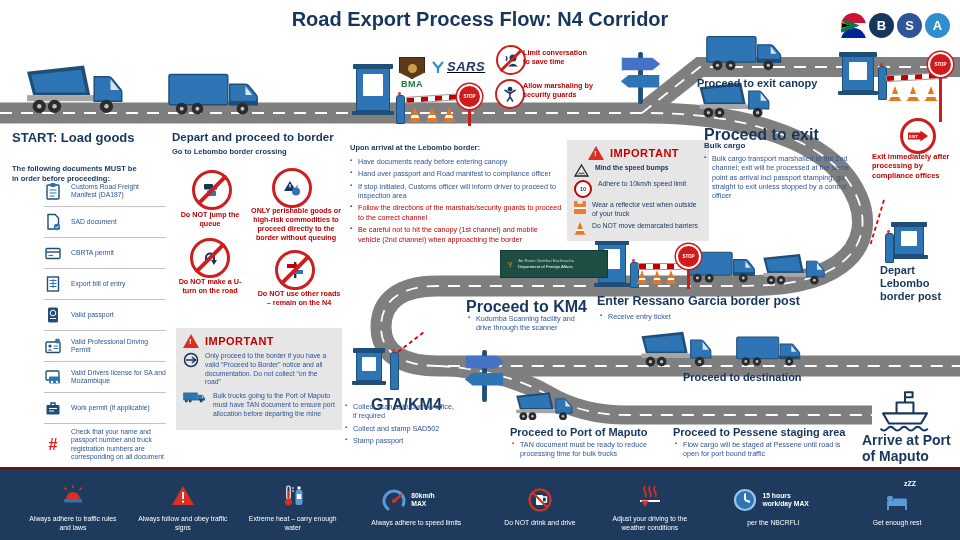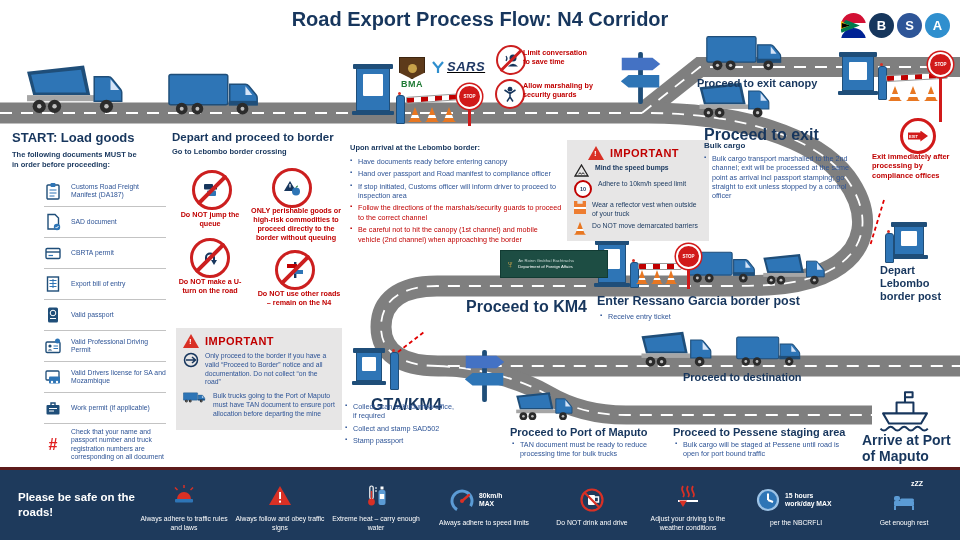--- a/index.html
+++ b/index.html
@@ -302,21 +302,21 @@
 
   <div class="greensign" style="left:500px;top:250px;width:96px;height:20px;">
     <span class="harp">♆</span>
     <div class="gl">
       <div>An Roinn Gnóthaí Eachtracha</div>
       <div>Department of Foreign Affairs</div>
     </div>
   </div>
 
   <div class="abs sec-h" style="left:12px;top:131px;font-size:13px;">START: Load goods</div>
-  <div class="abs sec-sub" style="left:12px;top:150px;width:128px;">The following documents MUST be in order before proceeding:</div>
+  <div class="abs sec-sub" style="left:12px;top:164px;width:128px;">The following documents MUST be in order before proceeding:</div>
   <div class="abs doc-list">
     <div class="doc-row">
       <span class="doc-ic">
         <svg width="18" height="18">
             <rect x="3" y="3" width="12" height="14" rx="1" fill="none" stroke="#1f4e79" stroke-width="1.4"></rect>
             <rect x="6.5" y="1" width="5" height="4" rx="1" fill="#2e75b6"></rect>
             <g stroke="#2e75b6" stroke-width="1">
               <line x1="5.5" y1="8" x2="12.5" y2="8"></line>
               <line x1="5.5" y1="11" x2="12.5" y2="11"></line>
               <line x1="5.5" y1="14" x2="10.5" y2="14"></line>
@@ -538,20 +538,23 @@
   </div>
 
   <div class="exit-icon" style="left:900px;top:118px;">
     <div class="arr">
         <span>EXIT</span>
       </div>
   </div>
   <div class="abs rule-cap" style="left:872px;top:152px;width:86px;text-align:left;font-size:7.5px;">Exit immediately after processing by compliance offices</div>
 
   <div class="abs sec-h" style="left:466px;top:298px;">Proceed to KM4</div>
+  <div class="abs bullets" style="left:468px;top:314px;width:112px;">
+    <div class="b">Kudumba Scanning facility and drive through the scanner</div>
+  </div>
 
   <div class="abs sec-h" style="left:597px;top:294px;font-size:12.5px;">Enter Ressano Garcia border post</div>
   <div class="abs bullets" style="left:600px;top:312px;width:150px;">
     <div class="b">Receive entry ticket</div>
   </div>
 
   <div class="abs sec-h-sm" style="left:880px;top:264px;width:72px;">Depart Lebombo border post</div>
 
   <div class="abs sec-h" style="left:347px;top:396px;margin-left:24px;">GTA/KM4</div>
   <div class="abs bullets" style="left:345px;top:402px;width:112px;">
@@ -562,27 +565,26 @@
 
   <div class="abs sec-h-sm" style="left:683px;top:371px;">Proceed to destination</div>
 
   <div class="abs sec-h-sm" style="left:510px;top:426px;">Proceed to Port of Maputo</div>
   <div class="abs bullets" style="left:512px;top:440px;width:158px;">
     <div class="b">TAN document must be ready to reduce processing time for bulk trucks</div>
   </div>
 
   <div class="abs sec-h-sm" style="left:673px;top:426px;">Proceed to Pessene staging area</div>
   <div class="abs bullets" style="left:675px;top:440px;width:176px;">
-    <div class="b">Bulk cargo will be staged at Pessene until road is open for port bound traffic</div>
+    <div class="b">Flow cargo will be staged at Pessene until road is open for port bound traffic</div>
   </div>
 
   <div class="abs sec-h" style="left:862px;top:432px;width:96px;font-size:14px;">Arrive at Port of Maputo</div>
 
   <div class="footer">
-    <div class="f-msg">Please be safe on the roads!</div>
 
     <div class="f-item">
       <div class="f-iconrow">
         <svg width="26" height="26">
             <path d="M6 16 a7 7 0 0 1 14 0 z" fill="#d93025"></path>
             <rect x="4" y="16" width="18" height="3.5" rx="1" fill="#2e75b6"></rect>
             <g stroke="#d93025" stroke-width="1.5">
               <line x1="13" y1="2" x2="13" y2="5"></line>
               <line x1="4" y1="4.5" x2="6.5" y2="7"></line>
               <line x1="22" y1="4.5" x2="19.5" y2="7"></line>

